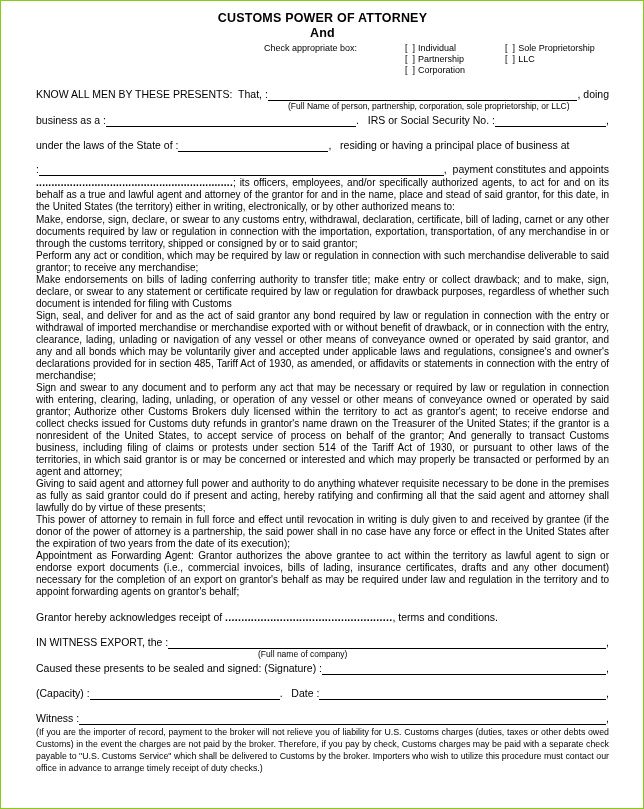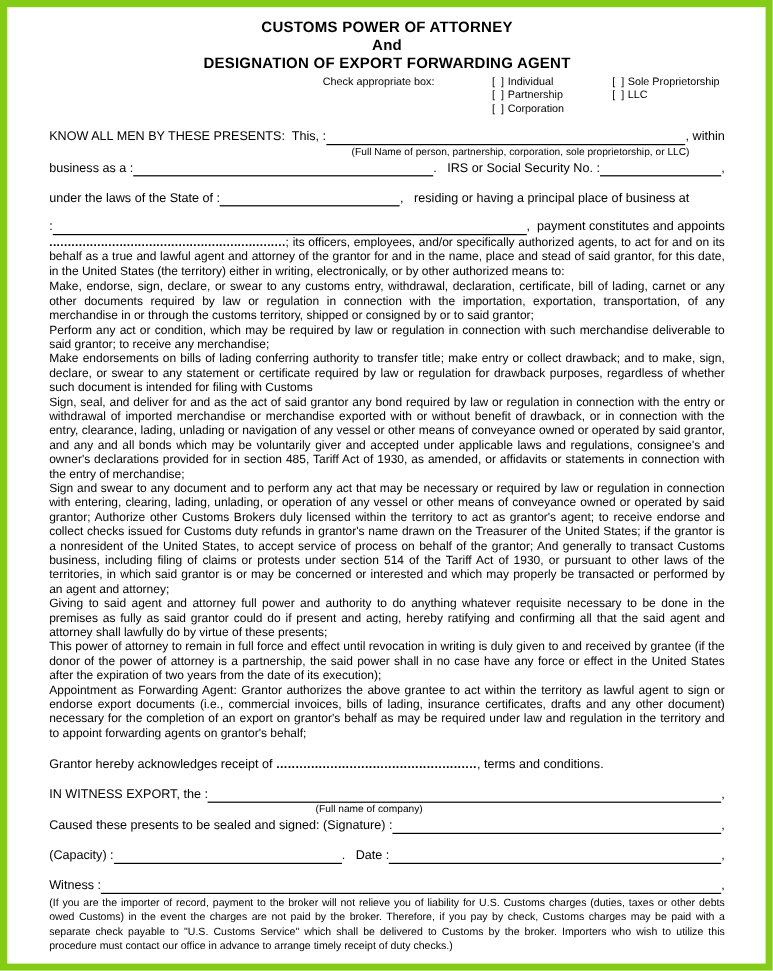--- a/index.html
+++ b/index.html
@@ -6,21 +6,21 @@
   html, body { margin: 0; padding: 0; background: #fff; }
   body {
     width: 644px; height: 809px;
     font-family: "Liberation Sans", sans-serif;
     color: #000;
     overflow: hidden;
   }
   .page {
     width: 644px; height: 809px;
     padding: 10px 34px 4px 35px;
-    border: 6px solid #84cc16;
+    border: 1px solid #84cc16;
     background: #fff;
   }
   .title { text-align: center; font-weight: bold; font-size: 12.5px; line-height: 15px; letter-spacing: 0.2px; }
   .check-block { display: flex; align-items: flex-start; margin: 2px 0 12px 228px; font-size: 9px; line-height: 11px; }
   .check-label { margin-right: 24px; white-space: pre; }
   .check-col { margin-right: 16px; }
   .check-opt { white-space: pre; padding-left: 24px; }
   .cb { white-space: pre; cursor: pointer; }
   .cb-label { margin-left: 3px; }
   .row { display: flex; align-items: baseline; font-size: 10.5px; line-height: 13px; white-space: pre; }
@@ -39,39 +39,38 @@
   .mt2 { margin-top: 2px; align-items: center; } .mt11 { margin-top: 11px; } .mt12 { margin-top: 12px; }
   .fine { margin-top: 1px; font-size: 8.8px; line-height: 12px; text-align: justify; }
 </style>
 </head>
 <body>
 
 <div class="page">
 
   <div class="title">CUSTOMS POWER OF ATTORNEY</div>
   <div class="title">And</div>
-  <div class="title">DESIGNATION OF EXPORT FORWARDING AGENT</div>
 
   <div class="check-block">
     <span class="check-label">Check appropriate box:</span>
     <div class="check-col">
       <div class="check-opt"><span class="cb">[  ]</span><span class="cb-label">Individual</span></div>
       <div class="check-opt"><span class="cb">[  ]</span><span class="cb-label">Partnership</span></div>
       <div class="check-opt"><span class="cb">[  ]</span><span class="cb-label">Corporation</span></div>
     </div>
     <div class="check-col">
       <div class="check-opt"><span class="cb">[  ]</span><span class="cb-label">Sole Proprietorship</span></div>
       <div class="check-opt"><span class="cb">[  ]</span><span class="cb-label">LLC</span></div>
     </div>
   </div>
 
   <div class="row">
-    <span class="seg">KNOW ALL MEN BY THESE PRESENTS:  This, :</span>
+    <span class="seg">KNOW ALL MEN BY THESE PRESENTS:  That, :</span>
     <span class="fill grow"></span>
-    <span class="seg">, within</span>
+    <span class="seg">, doing</span>
   </div>
   <div class="note note-indent1">(Full Name of person, partnership, corporation, sole proprietorship, or LLC)</div>
 
   <div class="row mt2">
     <span class="seg">business as a :</span>
     <span class="fill w250"></span>
     <span class="seg">.   IRS or Social Security No. :</span>
     <span class="fill grow"></span>
     <span class="seg">,</span>
   </div>

